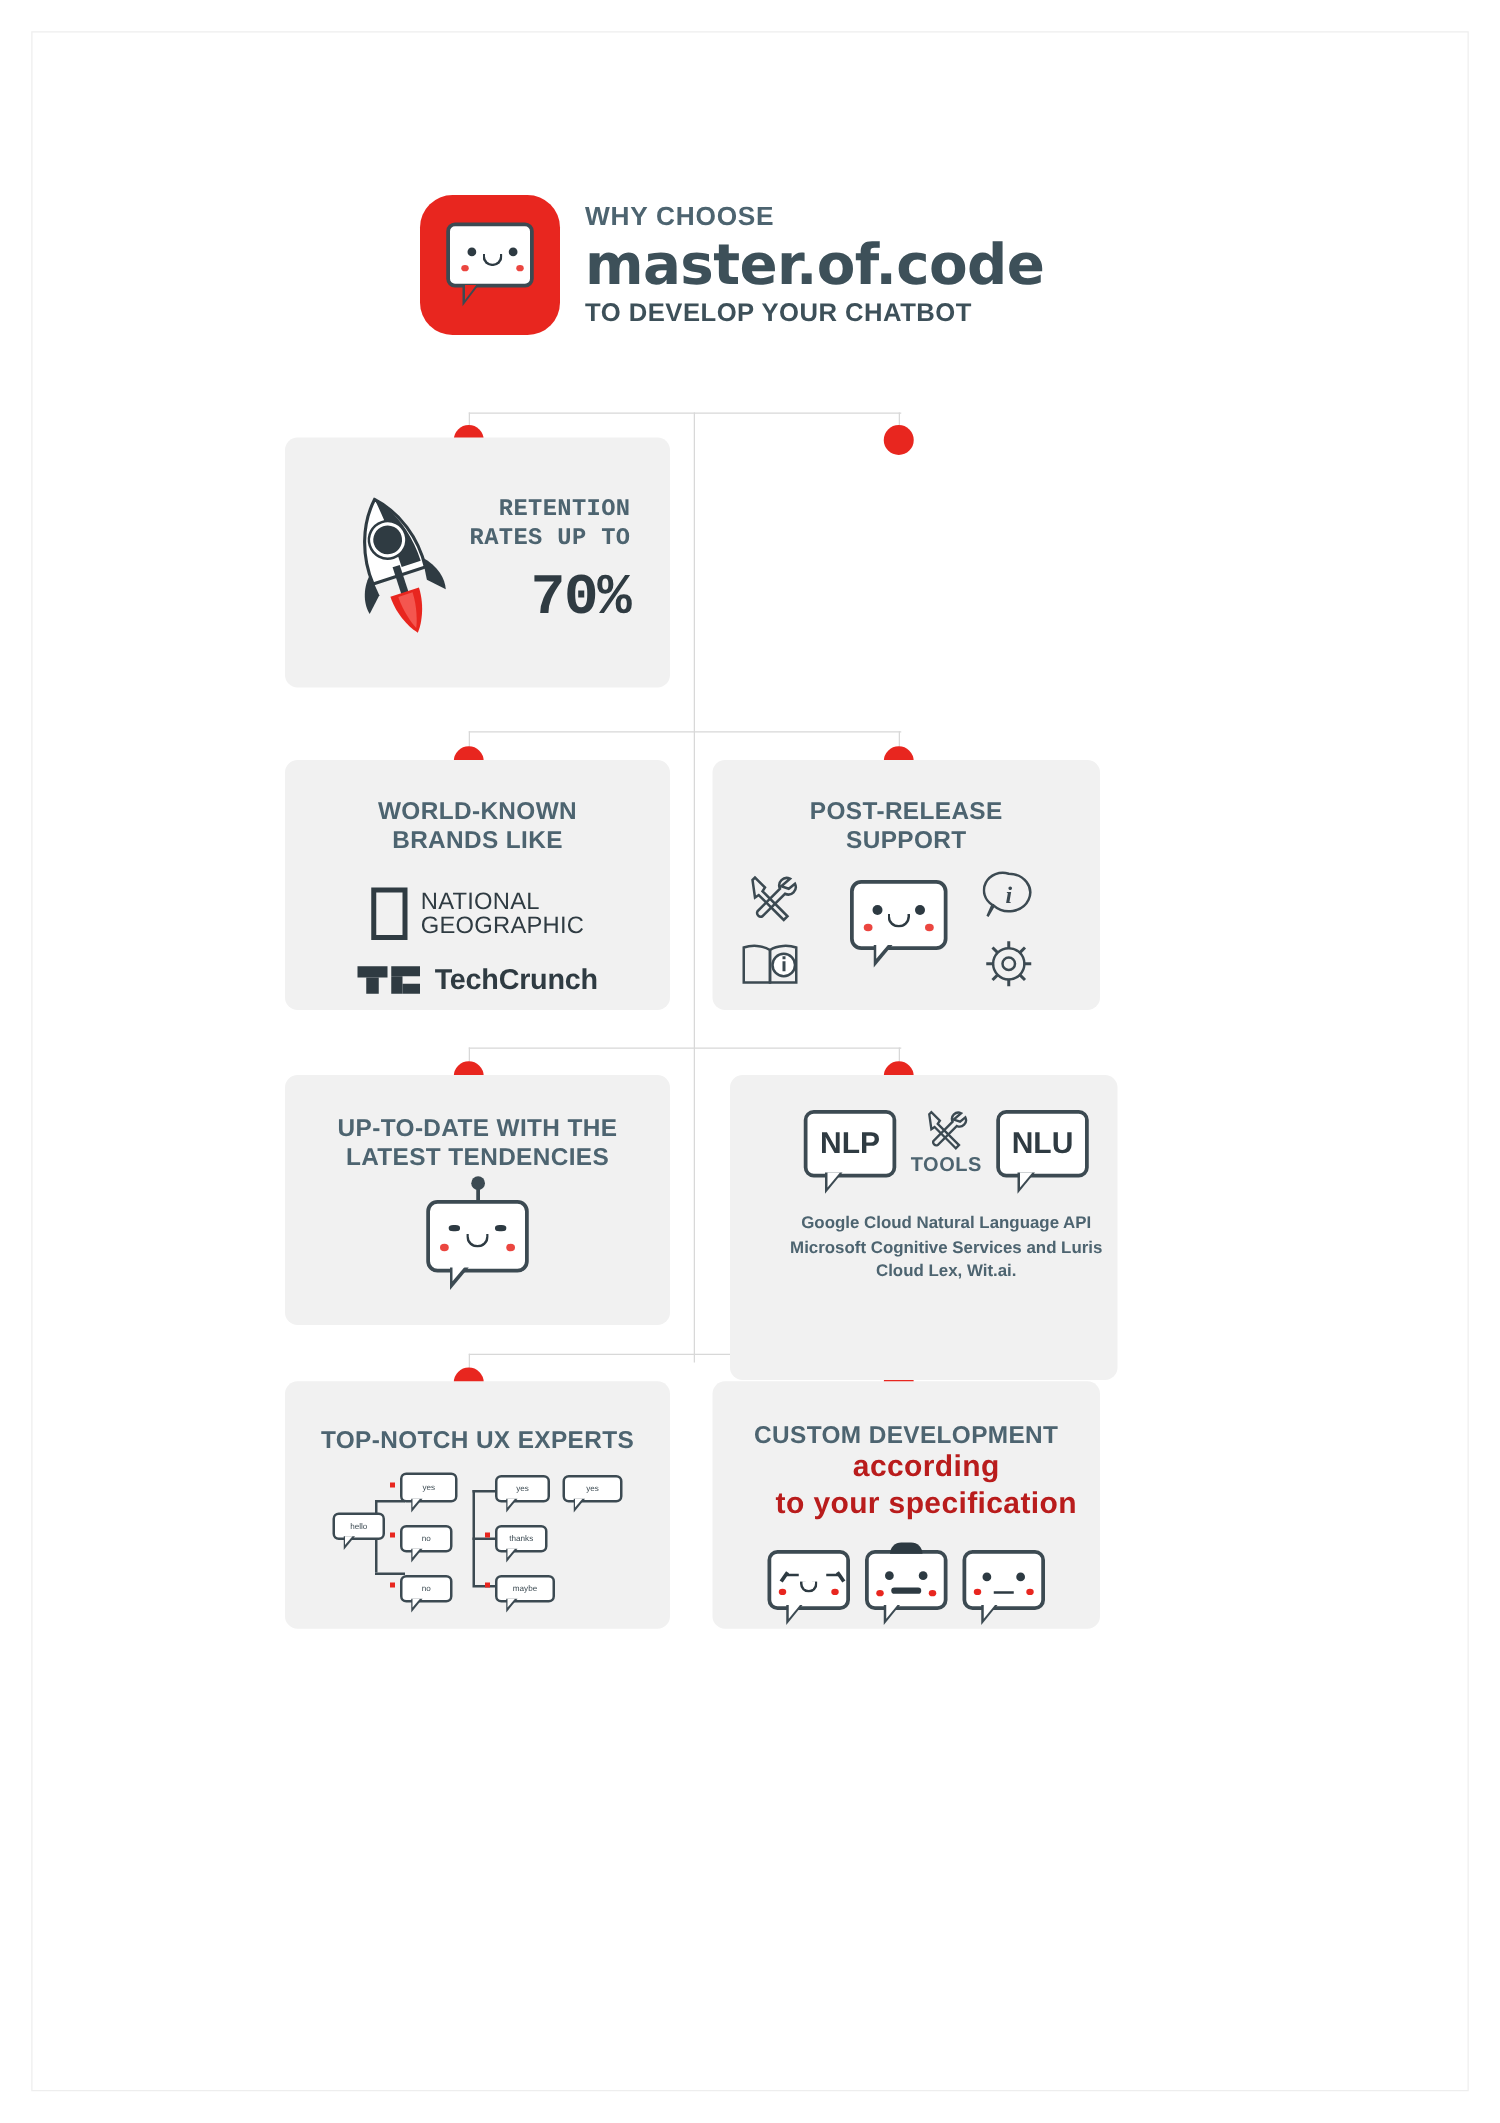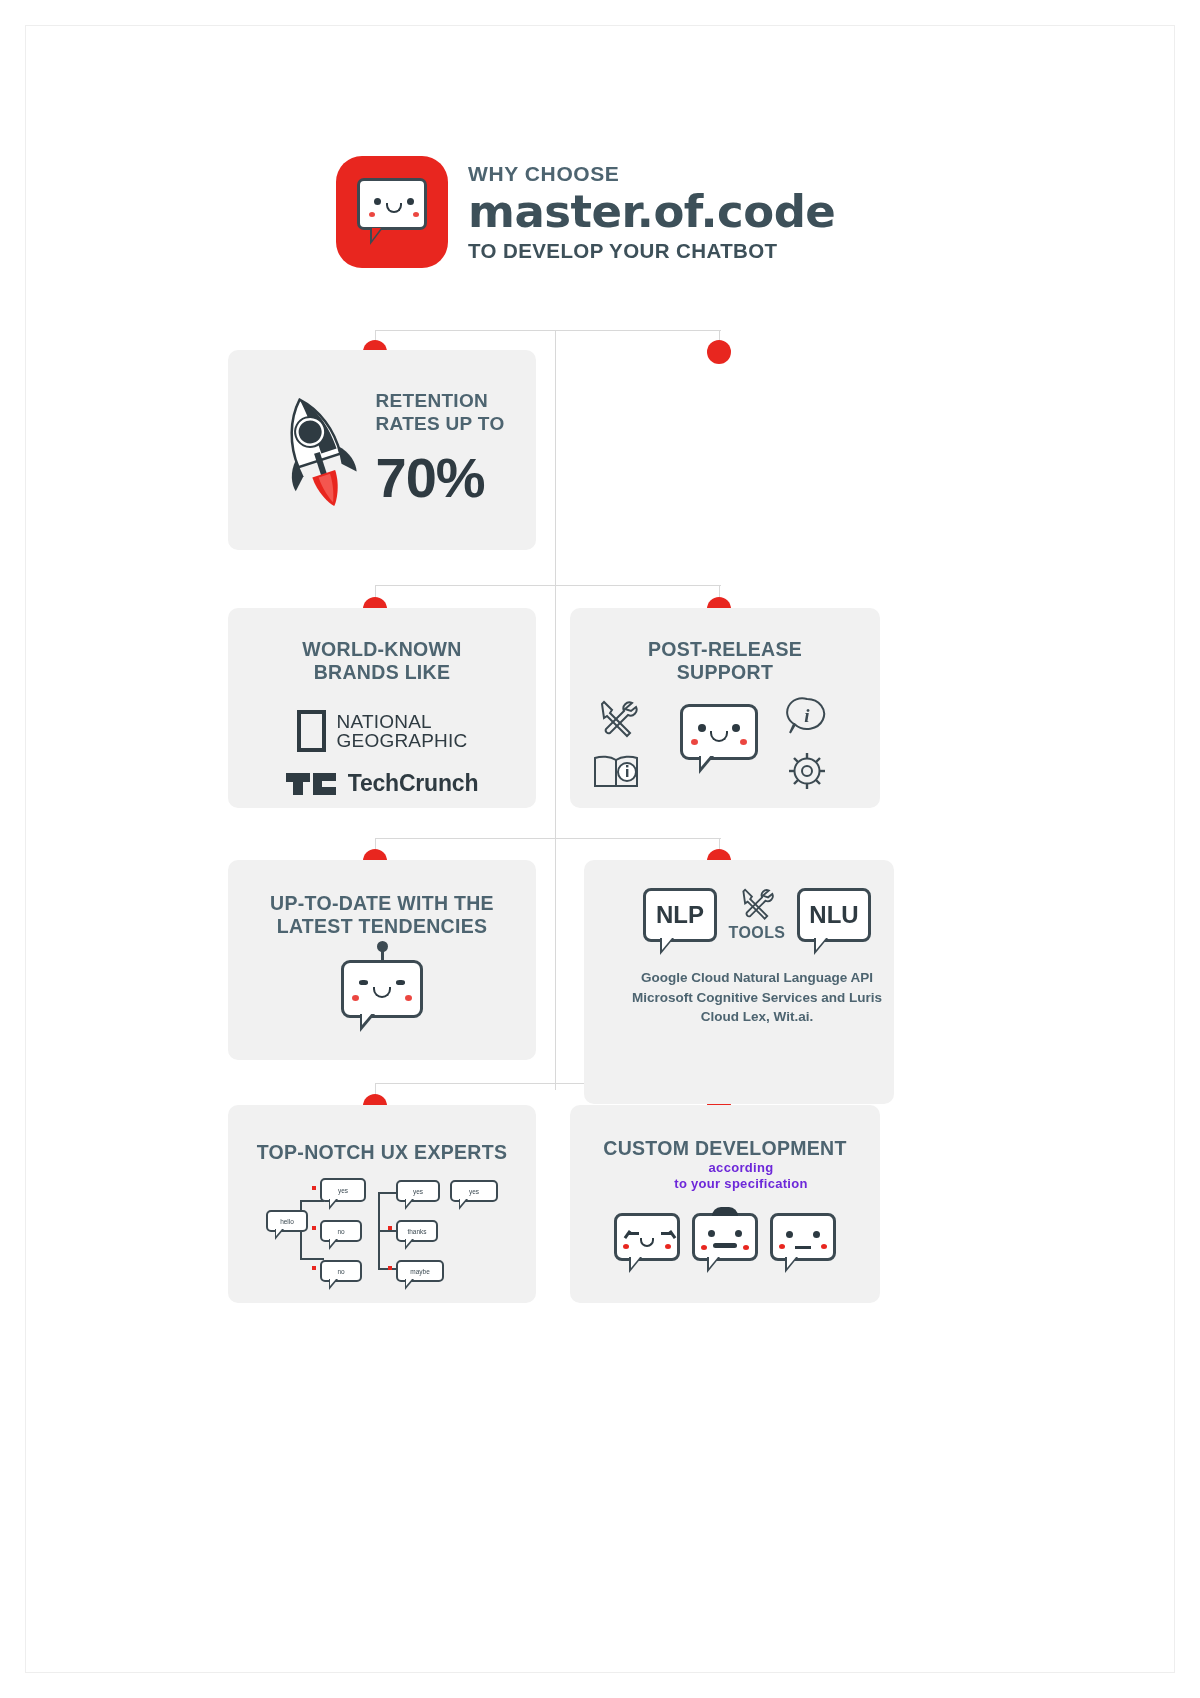--- a/index.html
+++ b/index.html
@@ -115,23 +115,23 @@
     letter-spacing: .3px;
     line-height: 1.18;
   }
 
   
   #card-retention { left: 228px; top: 350px; width: 308px; height: 200px; }
   .retention-inner {
     display: flex; align-items: center; justify-content: center;
     gap: 14px; height: 100%; padding-left: 10px;
   }
-  .ret-text { text-align: left; }
+  .ret-text { text-align: right; font-family: Liberation Mono, monospace; }
   .ret-label { font-size: 19px; font-weight: bold; color: #4d6470; line-height: 1.2; letter-spacing: .3px; }
-  .ret-num { font-size: 56px; font-weight: bold; color: #2f3b42; margin-top: 10px; letter-spacing: -1px; }
+  .ret-num { font-size: 46px; font-weight: bold; color: #2f3b42; margin-top: 10px; letter-spacing: -1px; }
 
   
   #card-platform { left: 570px; top: 350px; width: 310px; height: 200px; padding-top: 32px; }
   .plat-icons {
     display: grid;
     grid-template-columns: repeat(3, 46px);
     gap: 8px 12px;
     justify-content: center;
     margin-top: 18px;
   }
@@ -310,21 +310,21 @@
     width: 0; height: 0;
     border-left: 6px solid #fff;
     border-bottom: 7px solid transparent;
     z-index: 2;
   }
   .ux-line { position: absolute; background: #3c4a52; }
   .ux-dot { position: absolute; width: 4px; height: 4px; background: #e8261f; }
 
   
   #card-custom { left: 570px; top: 1105px; width: 310px; height: 198px; padding-top: 32px; }
-  .custom-sub { font-size: 13px; font-weight: bold; color: #6d28d9; line-height: 1.2; margin-left: 32px; }
+  .custom-sub { font-size: 24px; font-weight: bold; color: #b91c1c; line-height: 1.2; margin-left: 32px; }
   .custom-faces { display: flex; justify-content: center; gap: 12px; margin-top: 22px; }
   .cf {
     width: 66px; height: 48px;
     border: 3px solid #3c4a52;
     border-radius: 8px;
     background: #fff;
     position: relative;
   }
   .cf::after {
     content: ""; position: absolute; left: 12px; bottom: -15px;

